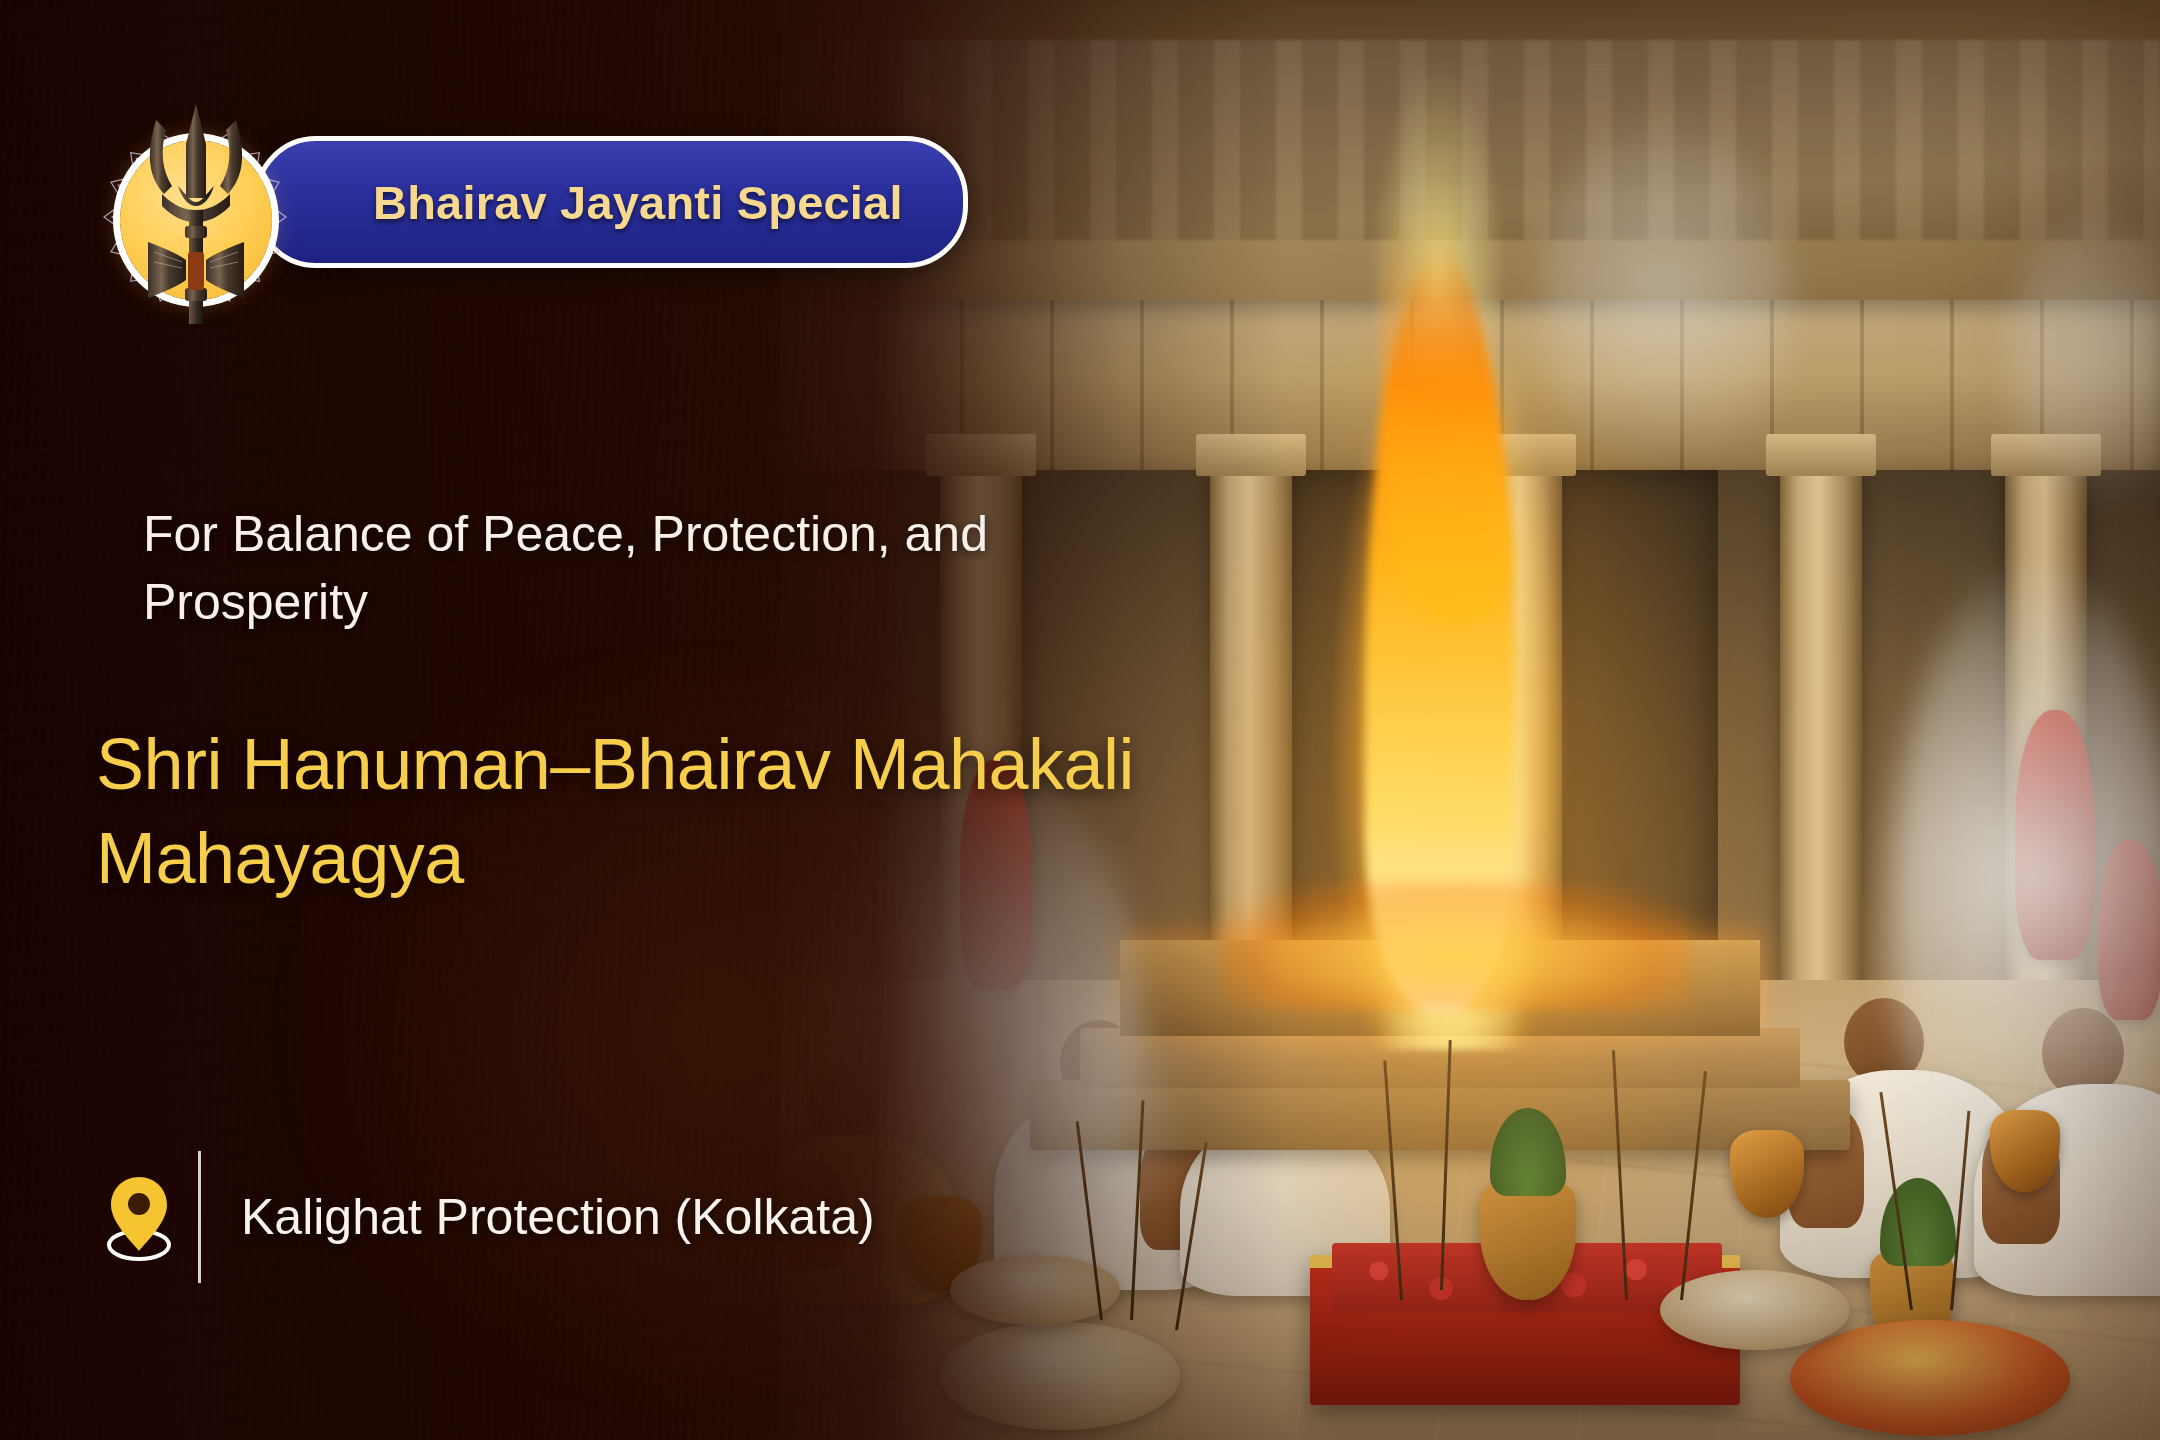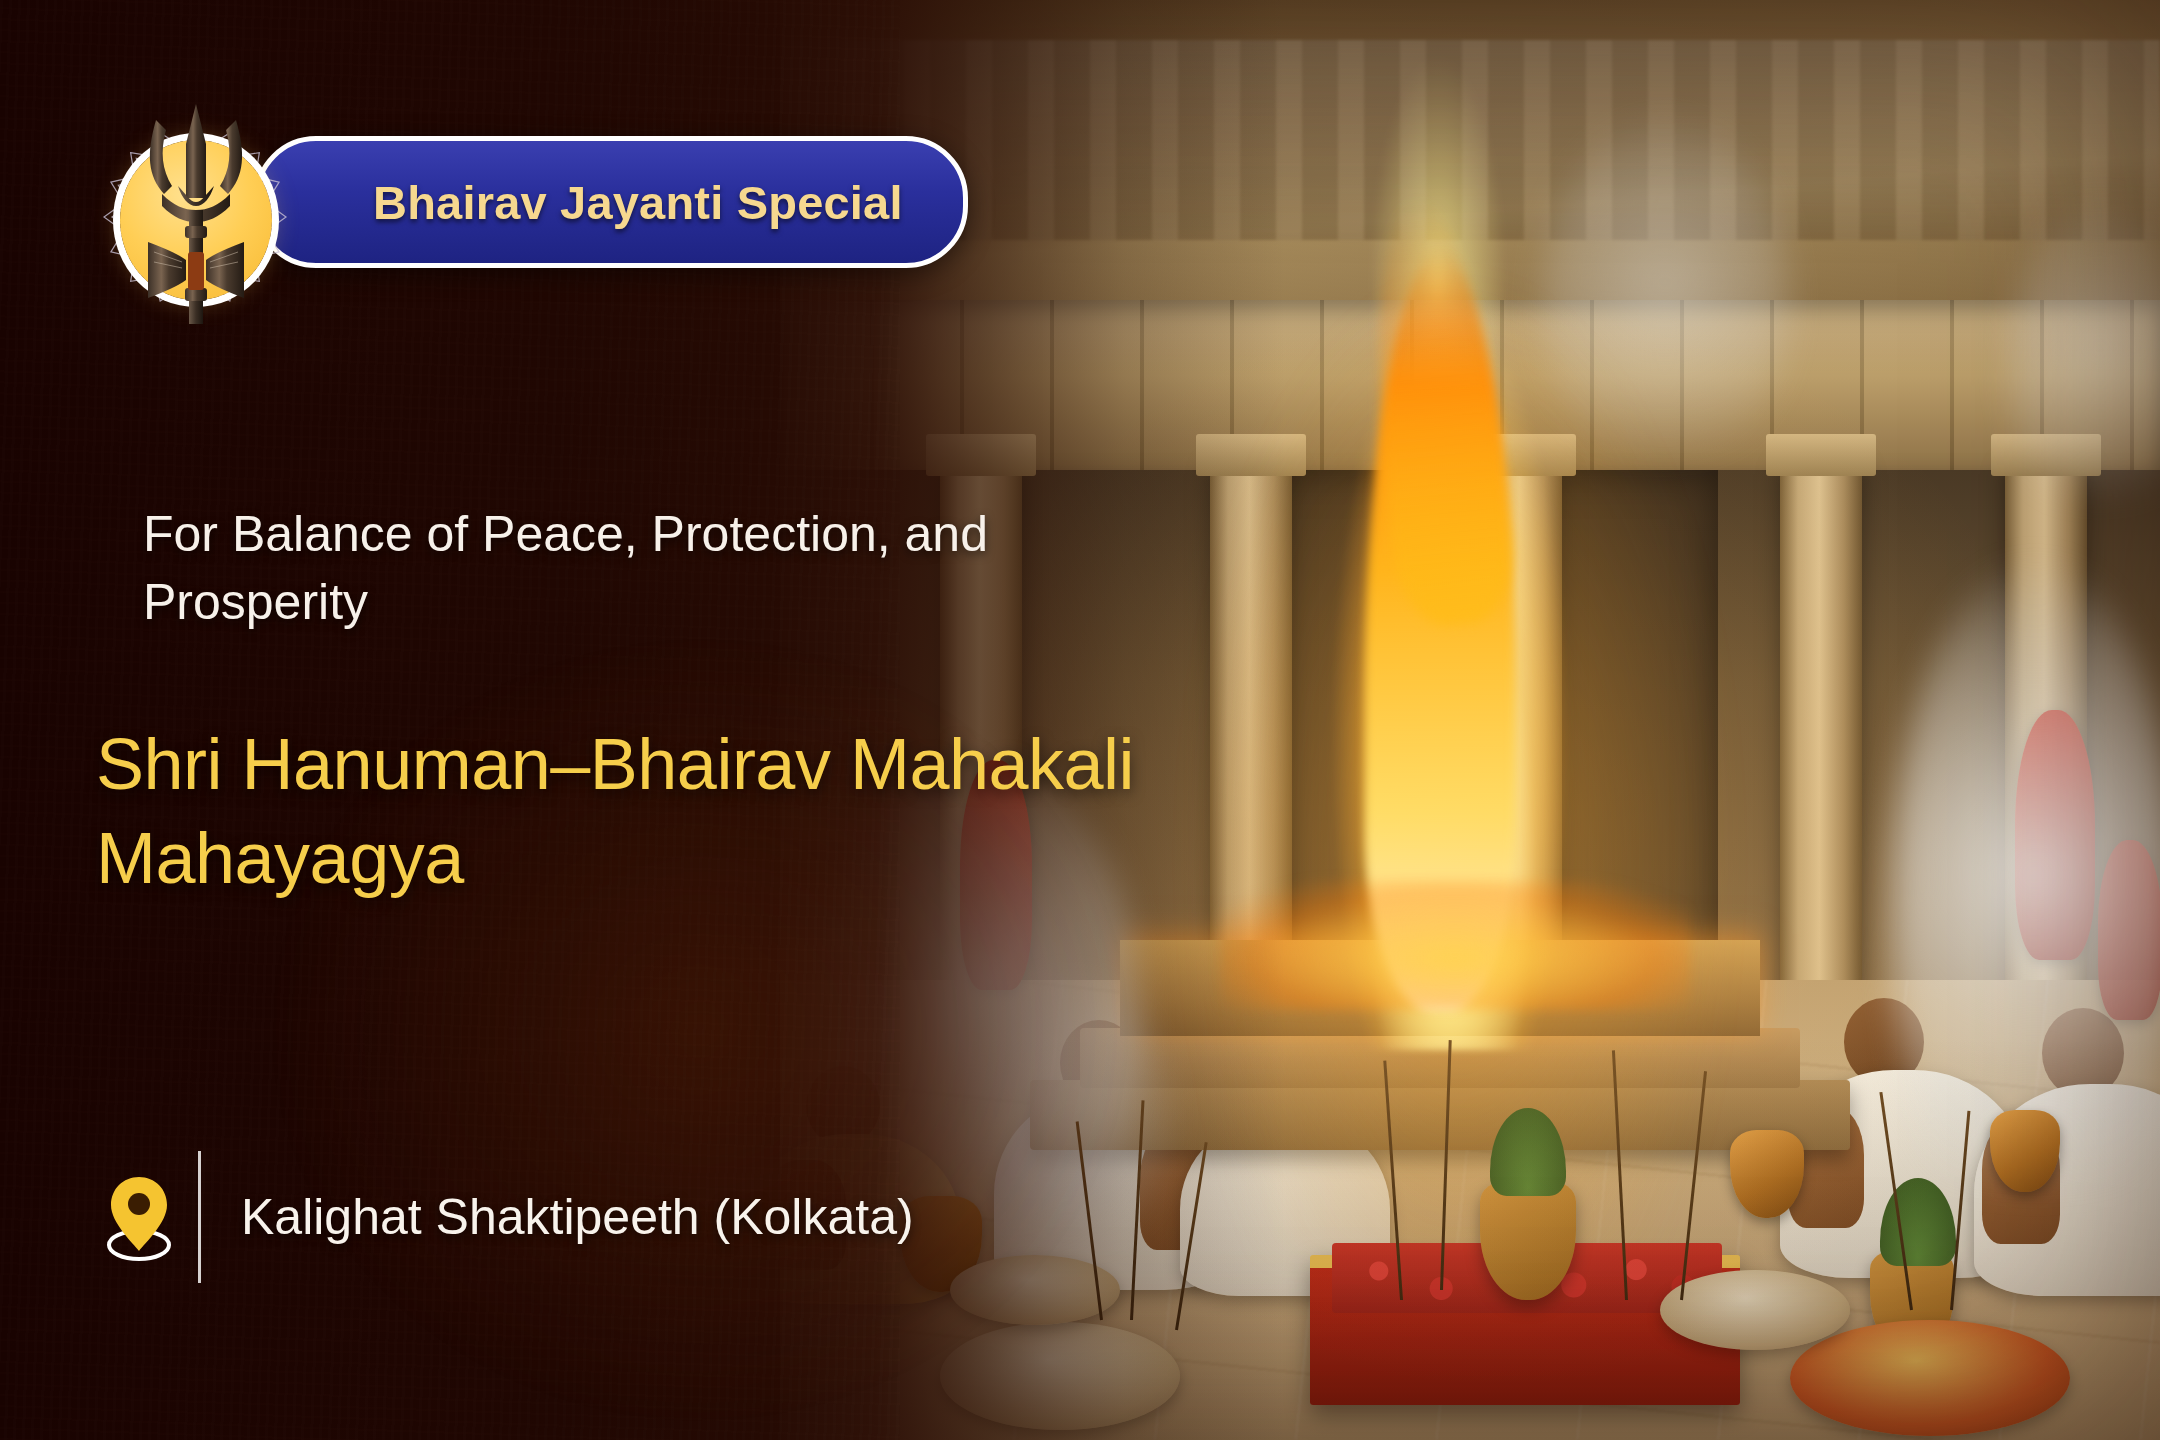--- a/index.html
+++ b/index.html
@@ -390,17 +390,17 @@
 
     <div class="loc">
       <div class="pin-wrap">
         <svg viewBox="0 0 78 92" width="78" height="92">
           <ellipse cx="39" cy="74" rx="30" ry="14" fill="none" stroke="#ffffff" stroke-width="4"></ellipse>
           <path d="M39 6 C23 6 11 18 11 34 C11 52 33 72 39 80 C45 72 67 52 67 34 C67 18 55 6 39 6 Z" fill="#F5C430"></path>
           <circle cx="39" cy="33" r="11" fill="#3a1d02"></circle>
         </svg>
       </div>
       <div class="loc-div"></div>
-      <span class="loc-text">Kalighat Shaktipeeth (Kolkata)</span>
+      <span class="loc-text">Kalighat Protection (Kolkata)</span>
     </div>
 
   </div>
 </div>
 
 </body></html>

